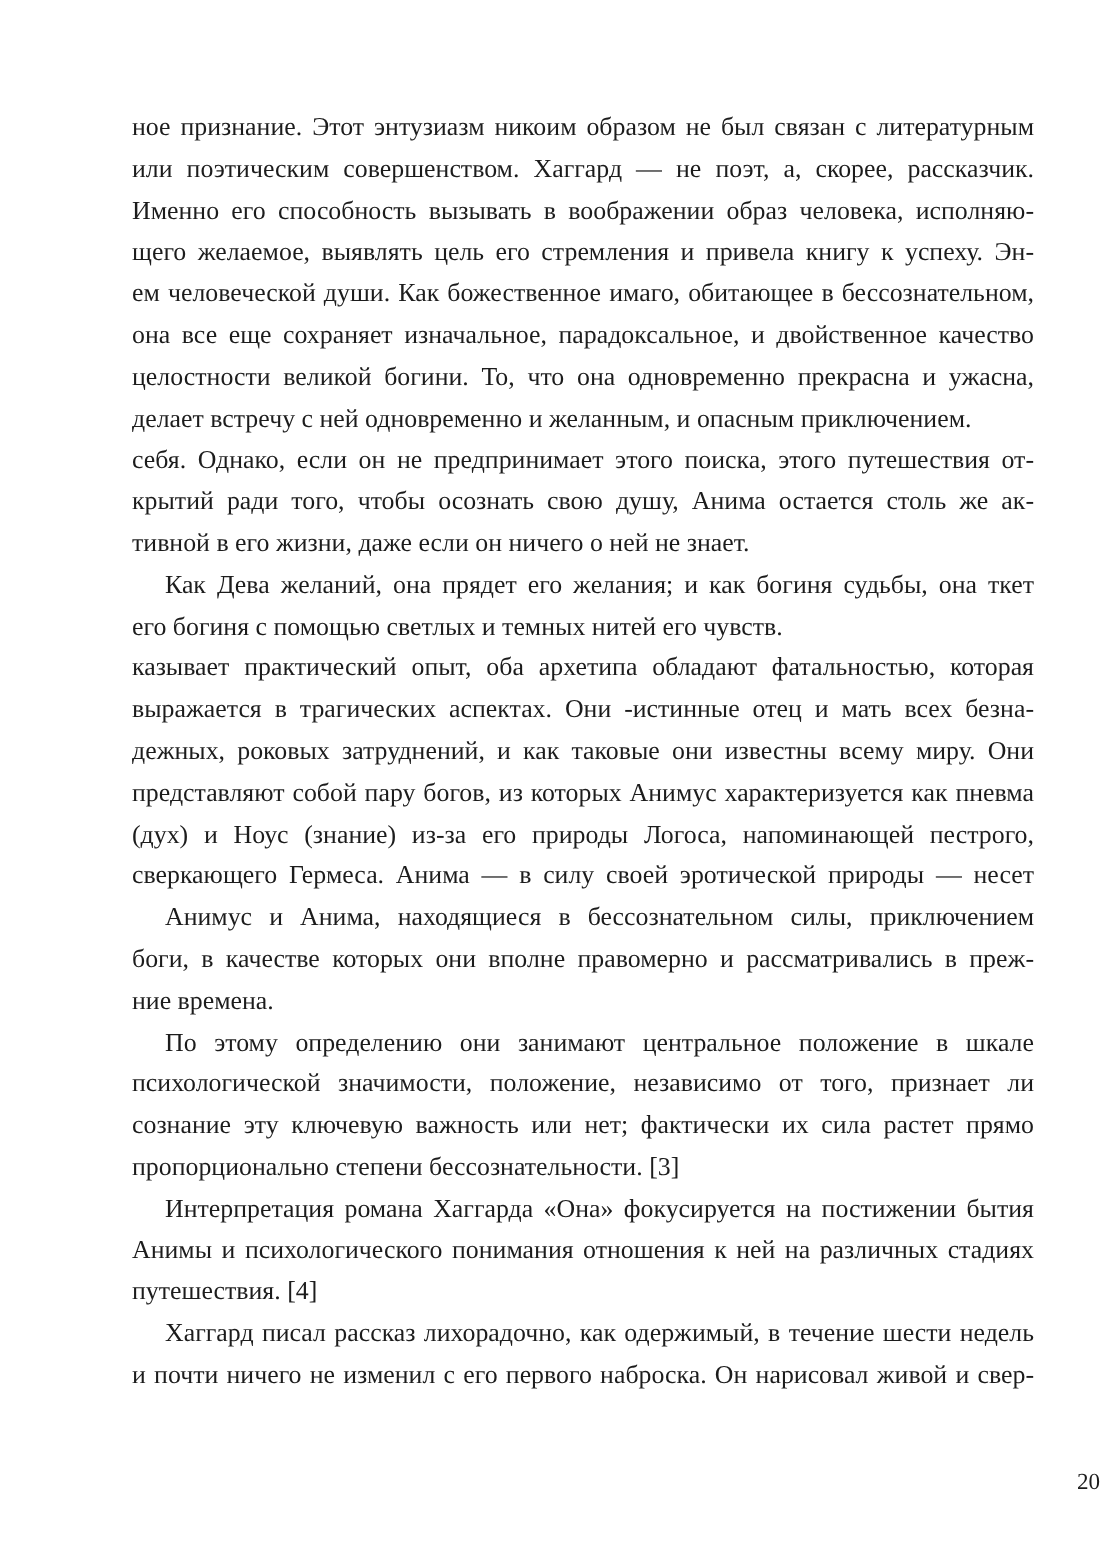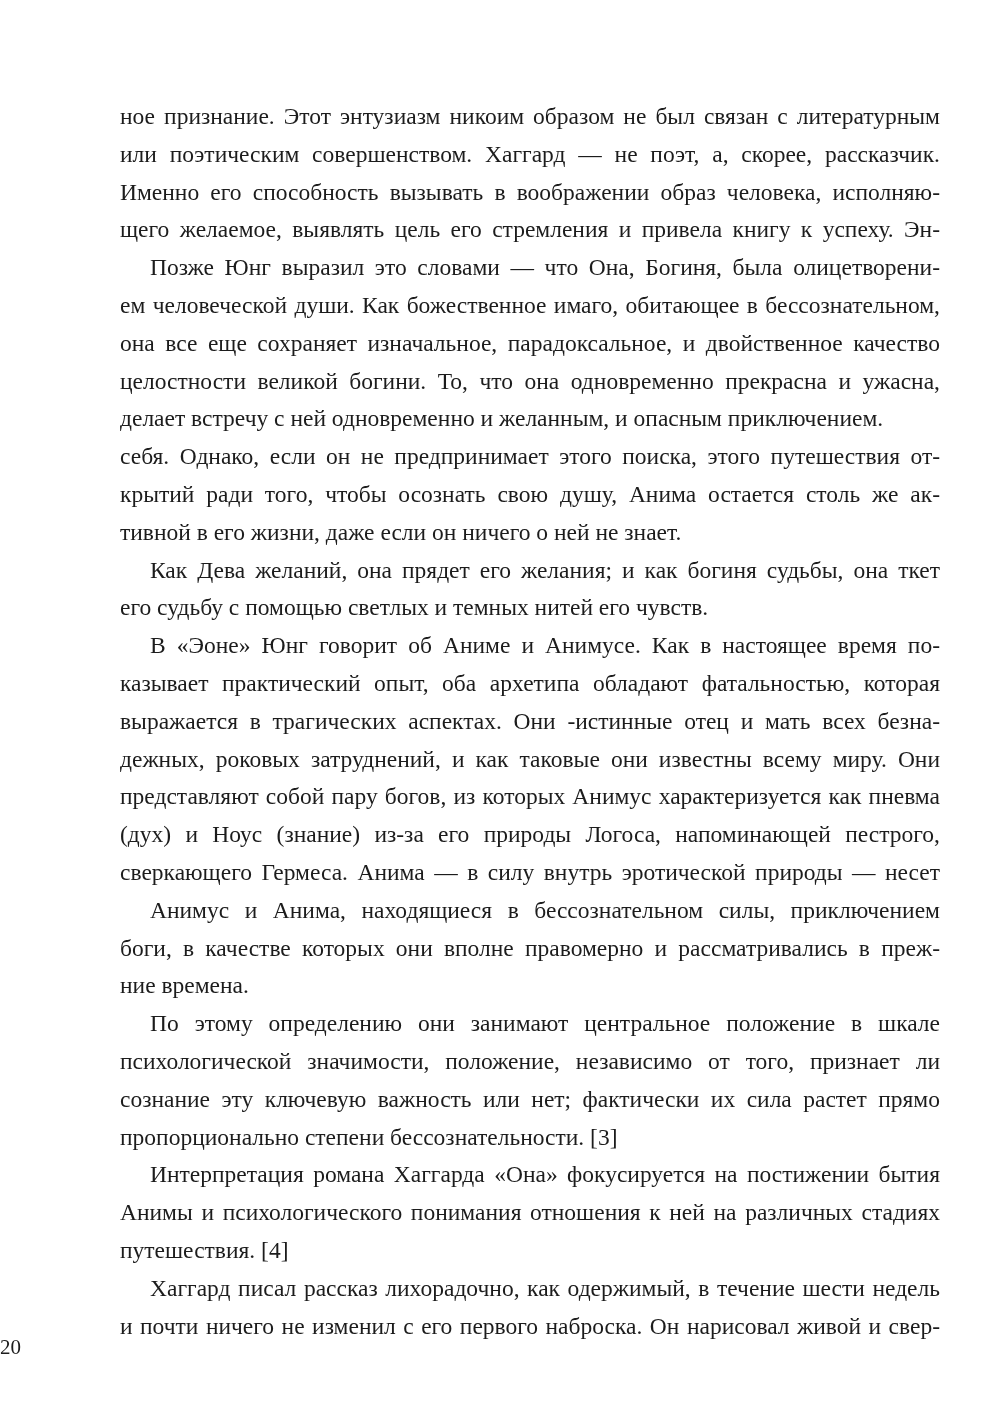--- a/index.html
+++ b/index.html
@@ -38,64 +38,62 @@
       text-align-last: left;
     }
     .line.indent {
       text-indent: 30px;
     }
     .page-number {
       position: absolute;
       left: 0;
       width: 1000px;
       top: 1334px;
-      text-align: left;
+      text-align: right;
       font-size: 21px;
       line-height: 26px;
     }
   </style>
 </head>
 <body>
 
 <div class="page">
 
   <p class="para">
     <span class="line">ное признание. Этот энтузиазм никоим образом не был связан с литературным</span>
     <span class="line">или поэтическим совершенством. Хаггард — не поэт, а, скорее, рассказчик.</span>
     <span class="line">Именно его способность вызывать в воображении образ человека, исполняю-</span>
     <span class="line">щего желаемое, выявлять цель его стремления и привела книгу к успеху. Эн-</span>
   </p>
 
   <p class="para">
-    <span class="line indent">Позже Юнг выразил это словами — что Она, Богиня, была олицетворени-</span>
     <span class="line">ем человеческой души. Как божественное имаго, обитающее в бессознательном,</span>
     <span class="line">она все еще сохраняет изначальное, парадоксальное, и двойственное качество</span>
     <span class="line">целостности великой богини. То, что она одновременно прекрасна и ужасна,</span>
     <span class="line last">делает встречу с ней одновременно и желанным, и опасным приключением.</span>
   </p>
 
   <p class="para">
     <span class="line">себя. Однако, если он не предпринимает этого поиска, этого путешествия от-</span>
     <span class="line">крытий ради того, чтобы осознать свою душу, Анима остается столь же ак-</span>
     <span class="line last">тивной в его жизни, даже если он ничего о ней не знает.</span>
   </p>
 
   <p class="para">
     <span class="line indent">Как Дева желаний, она прядет его желания; и как богиня судьбы, она ткет</span>
-    <span class="line last">его судьбу с помощью светлых и темных нитей его чувств.</span>
+    <span class="line last">его богиня с помощью светлых и темных нитей его чувств.</span>
   </p>
 
   <p class="para">
-    <span class="line indent">В «Эоне» Юнг говорит об Аниме и Анимусе. Как в настоящее время по-</span>
     <span class="line">казывает практический опыт, оба архетипа обладают фатальностью, которая</span>
     <span class="line">выражается в трагических аспектах. Они -истинные отец и мать всех безна-</span>
     <span class="line">дежных, роковых затруднений, и как таковые они известны всему миру. Они</span>
     <span class="line">представляют собой пару богов, из которых Анимус характеризуется как пневма</span>
     <span class="line">(дух) и Ноус (знание) из-за его природы Логоса, напоминающей пестрого,</span>
-    <span class="line">сверкающего Гермеса. Анима — в силу внутрь эротической природы — несет</span>
+    <span class="line">сверкающего Гермеса. Анима — в силу своей эротической природы — несет</span>
   </p>
 
   <p class="para">
     <span class="line indent">Анимус и Анима, находящиеся в бессознательном силы, приключением</span>
     <span class="line">боги, в качестве которых они вполне правомерно и рассматривались в преж-</span>
     <span class="line last">ние времена.</span>
   </p>
 
   <p class="para">
     <span class="line indent">По этому определению они занимают центральное положение в шкале</span>

